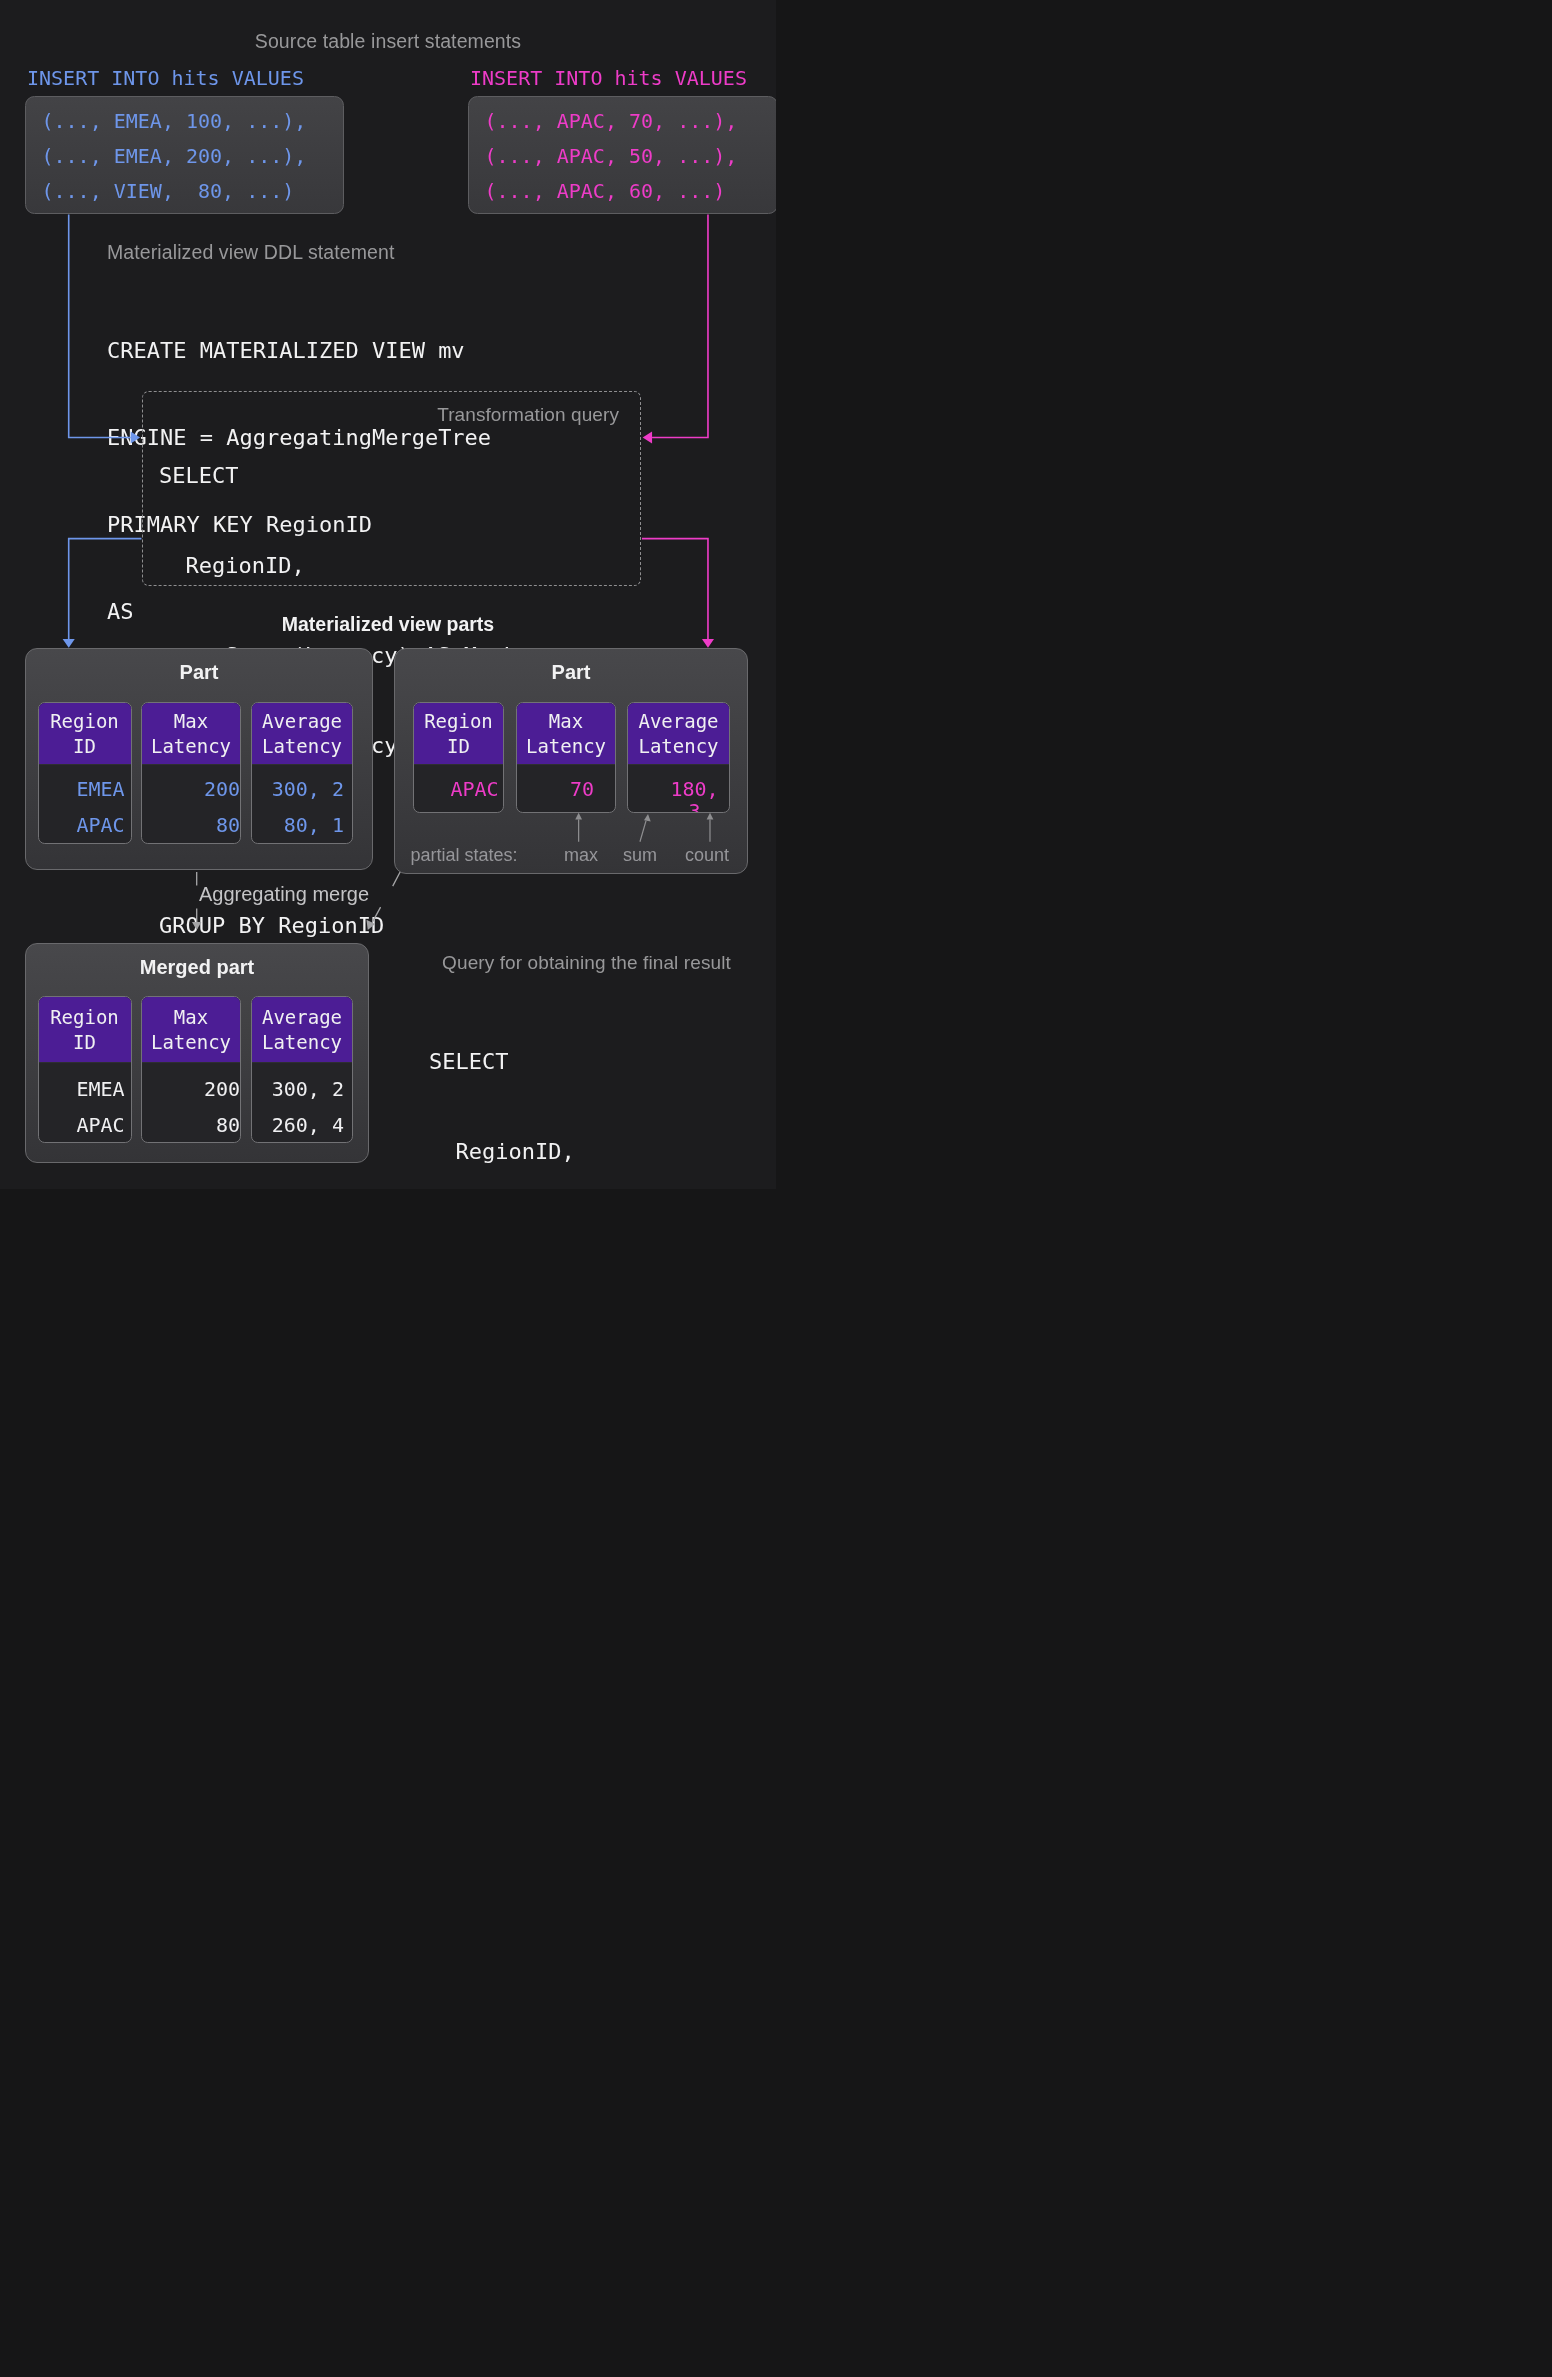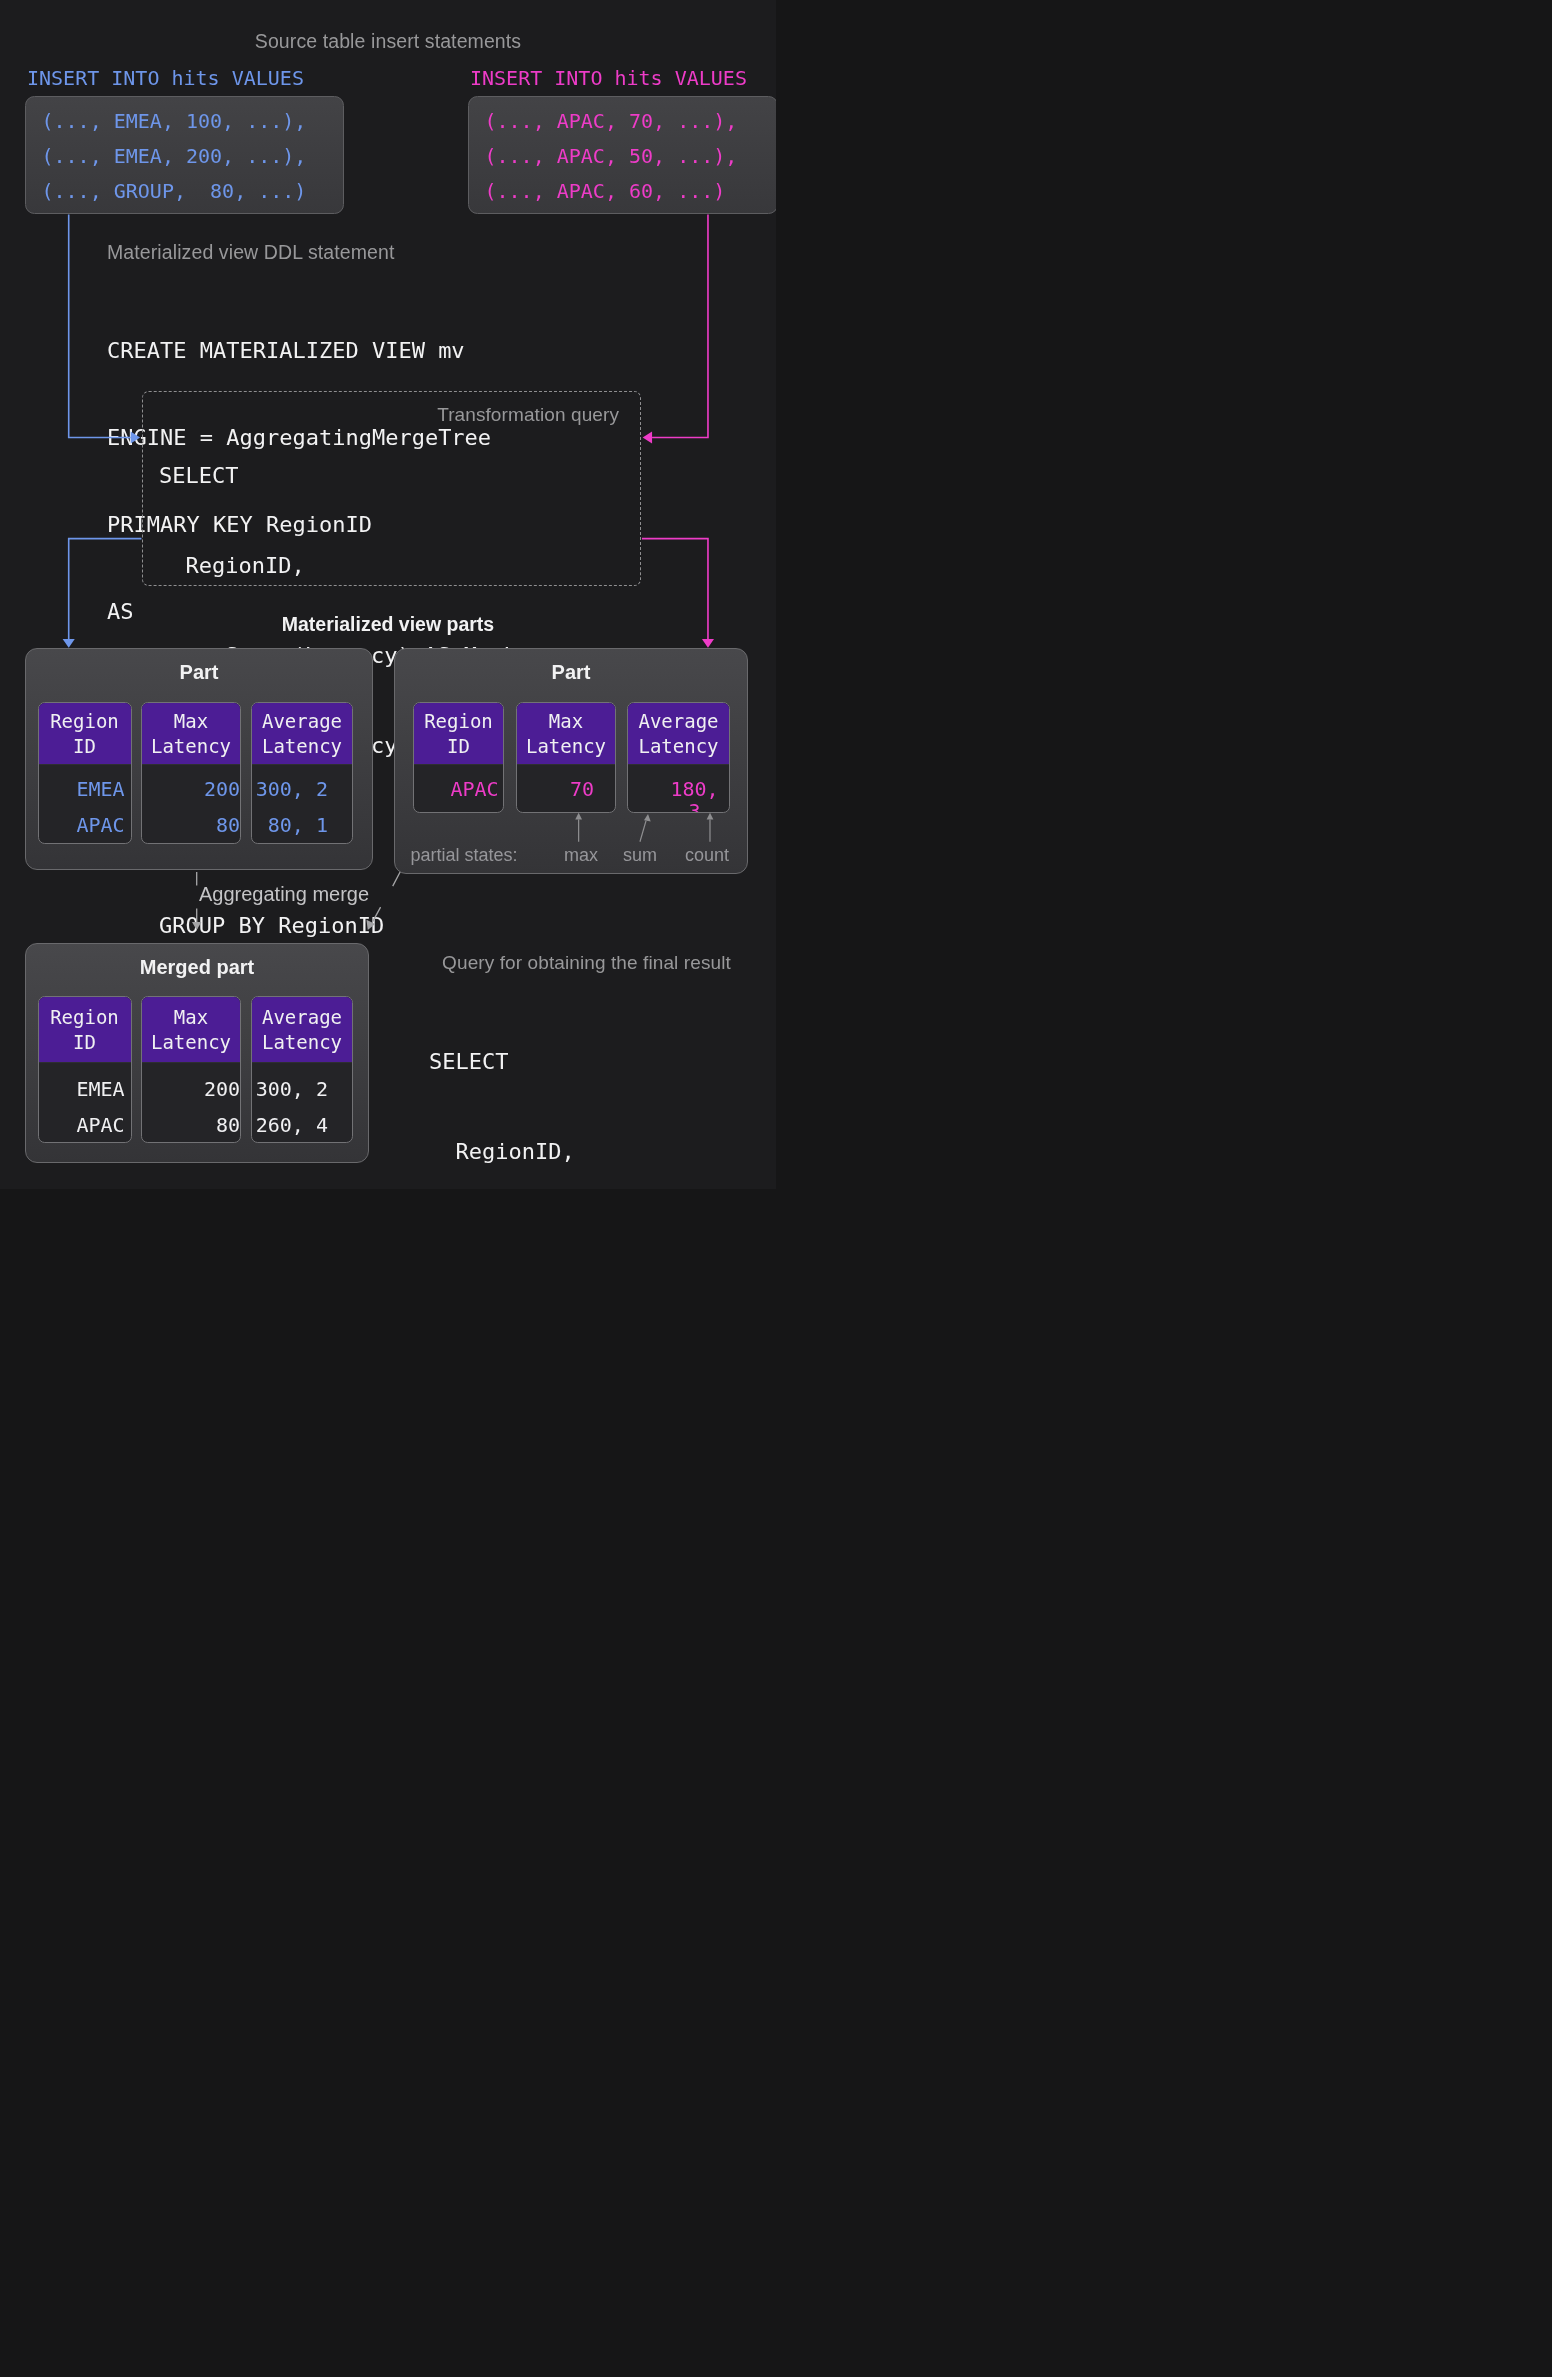--- a/index.html
+++ b/index.html
@@ -44,37 +44,37 @@
   .col-header{
     background:#4c1d95;color:#f0f0f2;text-align:center;
     font-family:"DejaVu Sans Mono",monospace;font-size:19px;line-height:25px;
     white-space:pre-line;height:61px;display:flex;align-items:center;justify-content:center;
     border-bottom:0.7px solid #2e2e31;
   }
   .col-body{display:flex;flex-direction:column;padding-top:14px;gap:14px;}
   .val{font-family:"DejaVu Sans Mono",monospace;font-size:20px;line-height:21.6px;}
   .val.center{text-align:center;padding-left:32px;}
   .val.rt-lg{text-align:right;}
-  .val.rt-sm{text-align:right;padding-right:24px;}
+  .val.rt-sm{text-align:right;padding-right:8px;}
   .partial{position:absolute;color:#96969a;font-size:18px;}
   .tag{transform:translateX(-50%);}
   #connector-svg{position:absolute;left:0;top:0;pointer-events:none;}
 </style>
 </head>
 <body>
 
 <div id="canvas">
 
   <div class="abs heading-gray" style="left:0;right:0;top:30px;text-align:center;">Source table insert statements</div>
 
   <div class="abs mono blue insert-label" style="left:27px;top:66px;">INSERT INTO hits VALUES</div>
   <div class="insert-box" style="left:25px;top:96px;">
     <div class="row mono blue">(..., EMEA, 100, ...),</div>
     <div class="row mono blue">(..., EMEA, 200, ...),</div>
-    <div class="row mono blue">(..., GROUP,  80, ...)</div>
+    <div class="row mono blue">(..., VIEW,  80, ...)</div>
   </div>
 
   <div class="abs mono magenta insert-label" style="left:470px;top:66px;">INSERT INTO hits VALUES</div>
   <div class="insert-box" style="left:468px;top:96px;width:310px;padding-left:15.5px;">
     <div class="row mono magenta">(..., APAC, 70, ...),</div>
     <div class="row mono magenta">(..., APAC, 50, ...),</div>
     <div class="row mono magenta">(..., APAC, 60, ...)</div>
   </div>
 
   <div class="abs heading-gray" style="left:107px;top:241px;">Materialized view DDL statement</div>

